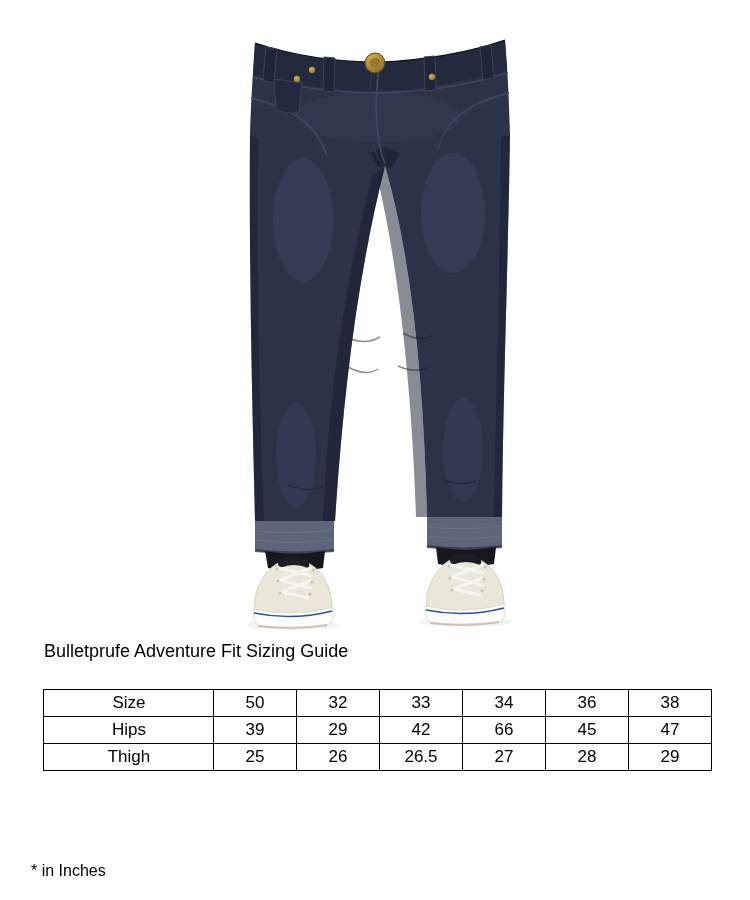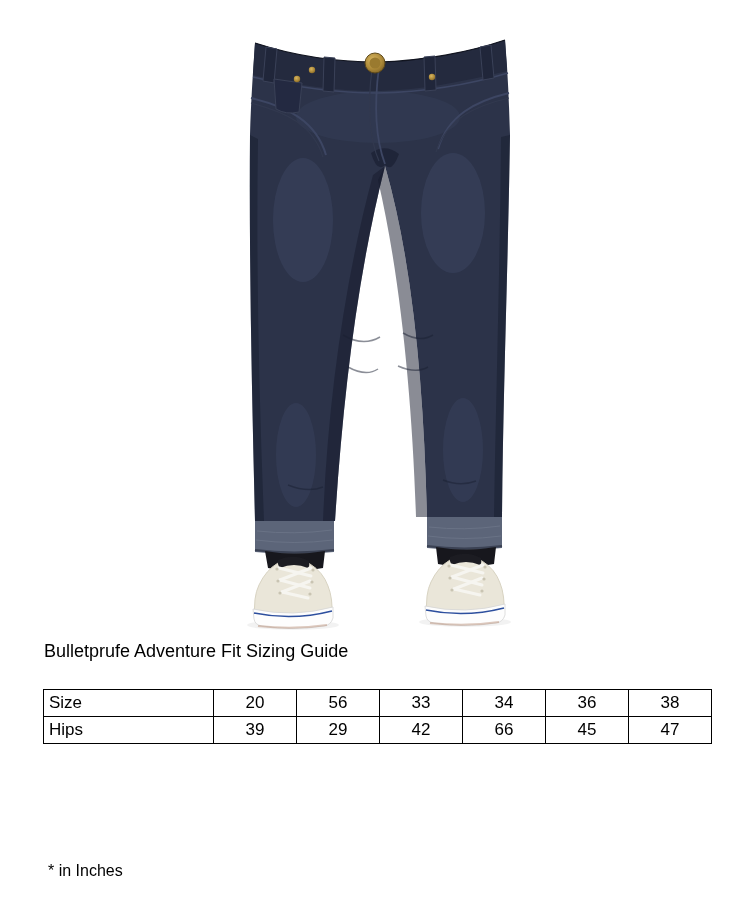--- a/index.html
+++ b/index.html
@@ -43,26 +43,26 @@
   table.size-table td {
     border: 1.5px solid #000;
     height: 26px;
     font-size: 17px;
     text-align: center;
     vertical-align: middle;
     padding: 0 4px;
     overflow: hidden;
   }
   table.size-table td.row-label {
-    text-align: left;
+    text-align: center;
     padding-left: 5px;
   }
   .footnote {
     position: absolute;
-    left: 48px;
+    left: 31px;
     top: 862px;
     font-size: 16px;
     white-space: nowrap;
   }
 </style>
 </head>
 <body>
 
 <div class="page">
 
@@ -215,34 +215,43 @@
         <col style="width:83px">
         <col style="width:83px">
         <col style="width:83px">
       <col style="width:83px">
         <col style="width:83px">
         <col style="width:83px">
     </colgroup>
     <tbody>
       <tr>
         <td class="row-label">Size</td>
-        <td>20</td>
-        <td>56</td>
+        <td>50</td>
+        <td>32</td>
         <td>33</td>
         <td>34</td>
         <td>36</td>
         <td>38</td>
       </tr>
       <tr>
         <td class="row-label">Hips</td>
         <td>39</td>
         <td>29</td>
         <td>42</td>
         <td>66</td>
         <td>45</td>
         <td>47</td>
       </tr>
+      <tr>
+        <td class="row-label">Thigh</td>
+        <td>25</td>
+        <td>26</td>
+        <td>26.5</td>
+        <td>27</td>
+        <td>28</td>
+        <td>29</td>
+      </tr>
     </tbody>
   </table>
 
   <div class="footnote">* in Inches</div>
 
 </div>
 
 </body></html>

